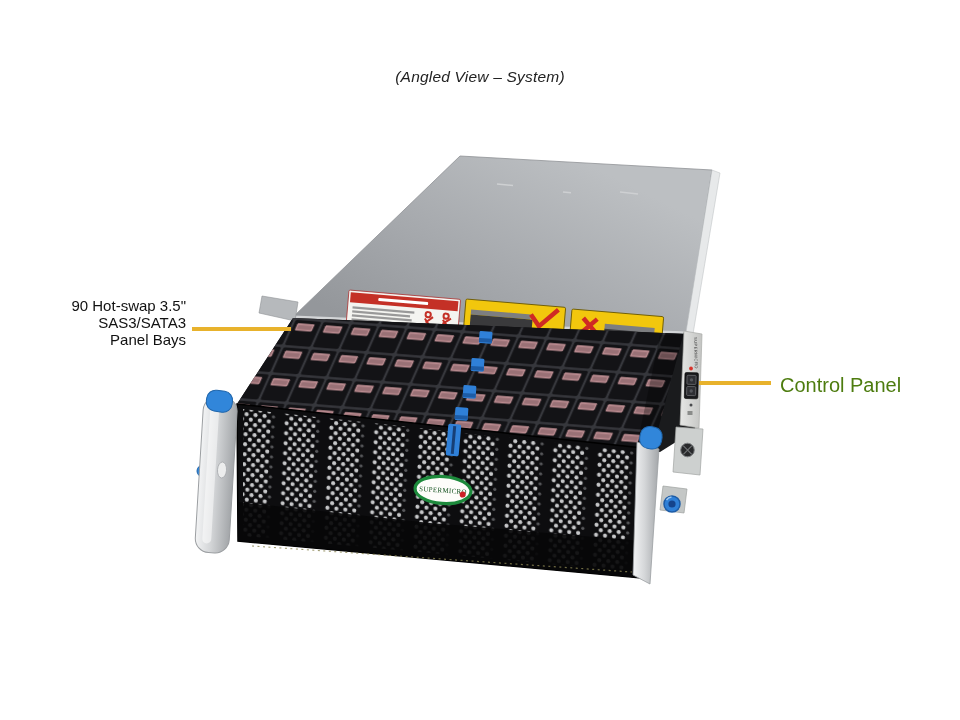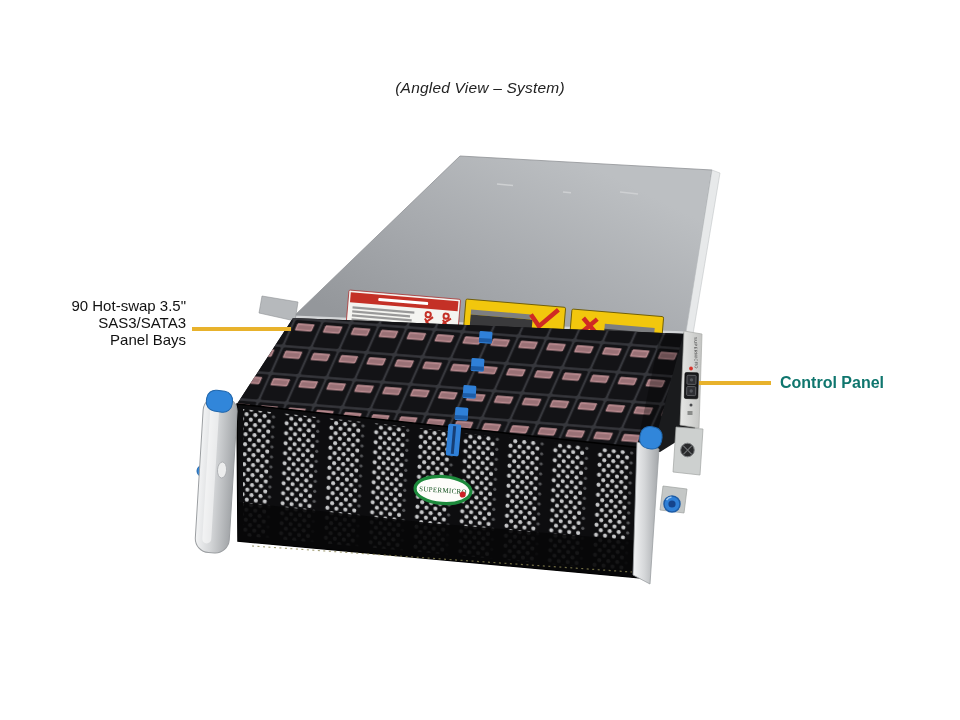--- a/index.html
+++ b/index.html
@@ -2,30 +2,30 @@
 <html style="--c-callout-line: #E8B22C; --c-chassis-top: #A8ABAF; --c-drive-tray: #131316; --c-tray-label: #B98A8F; --c-bezel-black: #0D0D0F; --c-perforation-dot: #C6C7C9; --c-accent-blue: #2F80D8; --c-warning-red: #C43026; --c-warning-yellow: #F2C70D; --c-badge-green: #1D8A3C; --c-badge-red: #CC2127; --c-rail-silver: #C9CCCE;"><head>
 <meta charset="utf-8">
 <style>
   html,body{margin:0;padding:0;background:#fff;}
   .stage{
     position:relative;width:960px;height:720px;background:#fff;
     overflow:hidden;font-family:"Liberation Sans",sans-serif;color:#1a1a1a;
   }
   .stage svg{position:absolute;left:0;top:0;}
   .figure-title{
-    position:absolute;left:0;top:79px;width:960px;text-align:center;
+    position:absolute;left:0;top:68px;width:960px;text-align:center;
     font-size:15.5px;font-style:italic;color:#222;letter-spacing:.2px;
   }
   .callout-left{
     position:absolute;left:38px;top:297px;width:148px;text-align:right;
     font-size:15px;line-height:17px;color:#111;
   }
   .callout-left span{display:block;}
   .callout-right{
-    position:absolute;left:780px;top:374px;font-size:16px;color:#0f766e;white-space:nowrap;font-weight:bold;
+    position:absolute;left:780px;top:374px;font-size:20px;color:#4d7c0f;white-space:nowrap;
   }
   .callout-line{
     position:absolute;height:4px;background:var(--c-callout-line,#E8B22C);
   }
   .line-drive-bays{left:192px;top:327px;width:99px;}
   .line-control-panel{left:699px;top:381px;width:72px;}
 </style>
 </head>
 <body>
 

